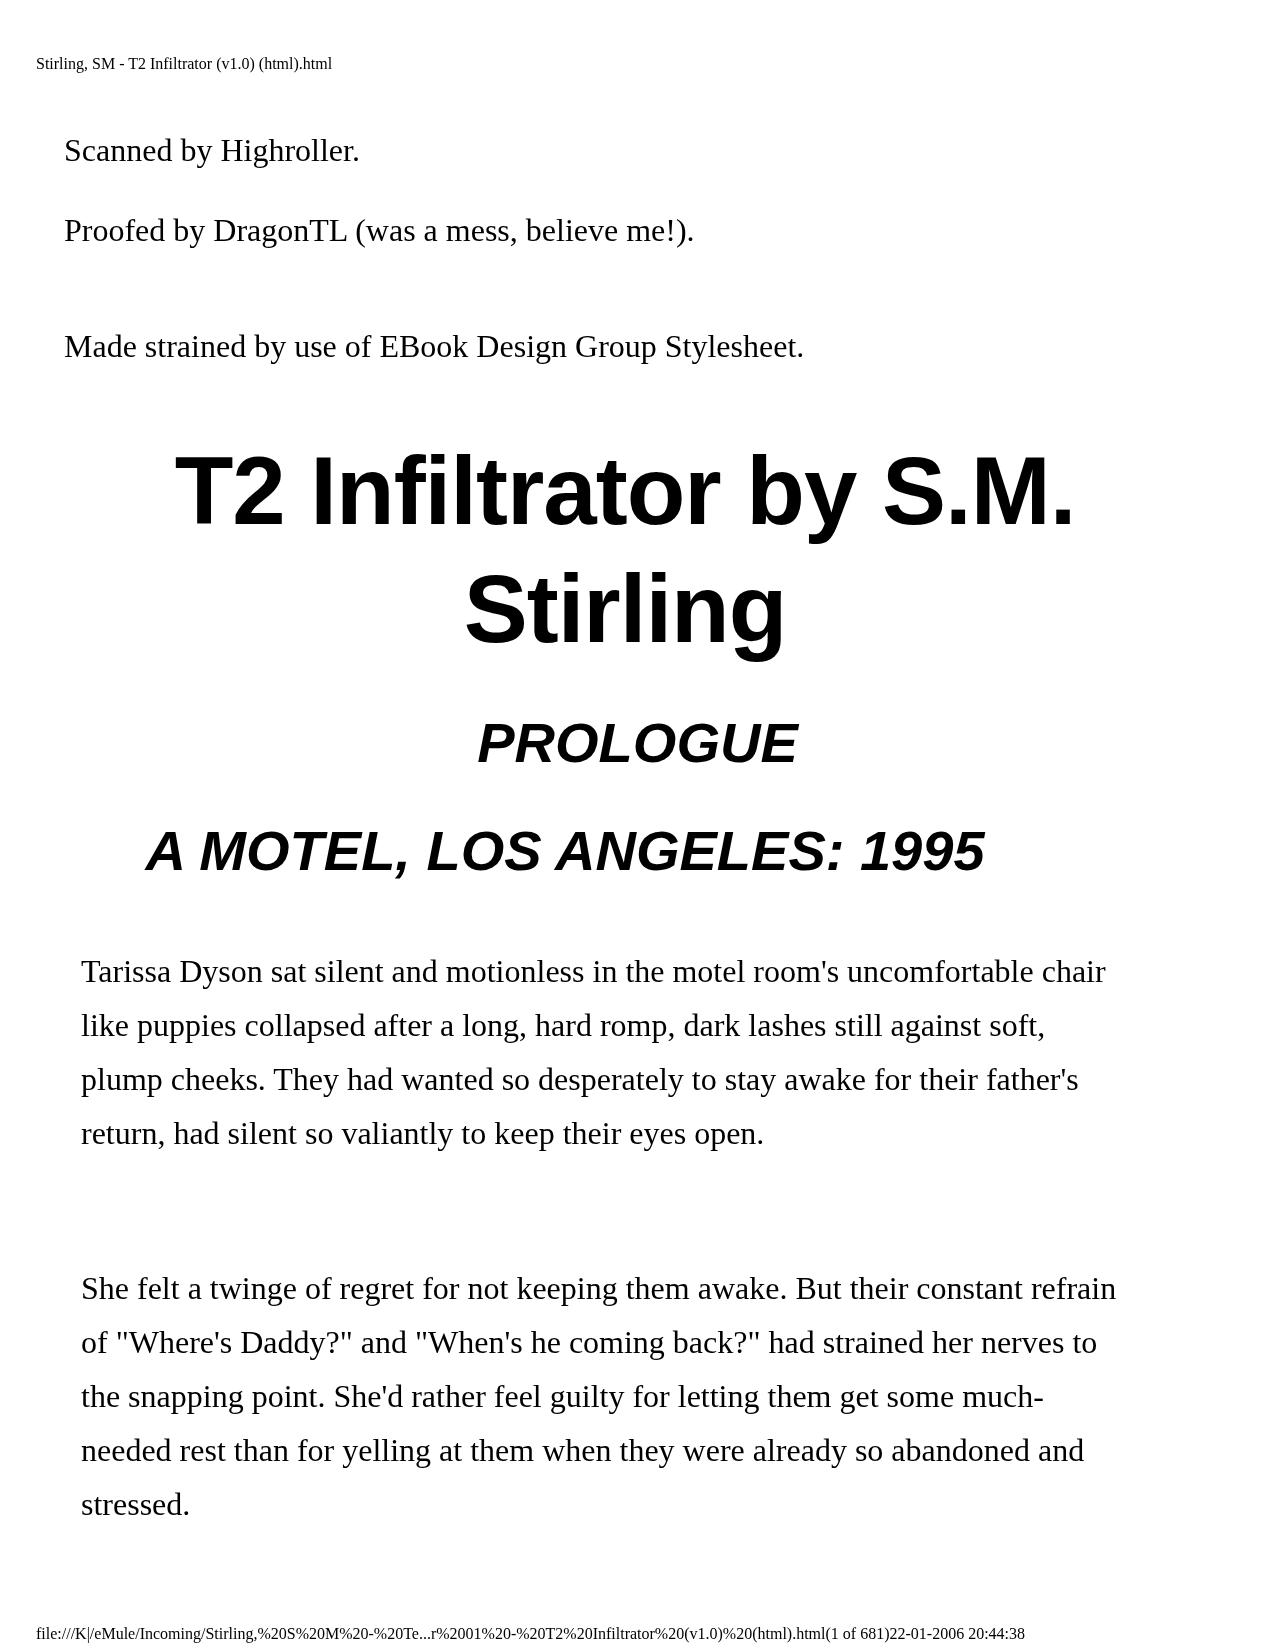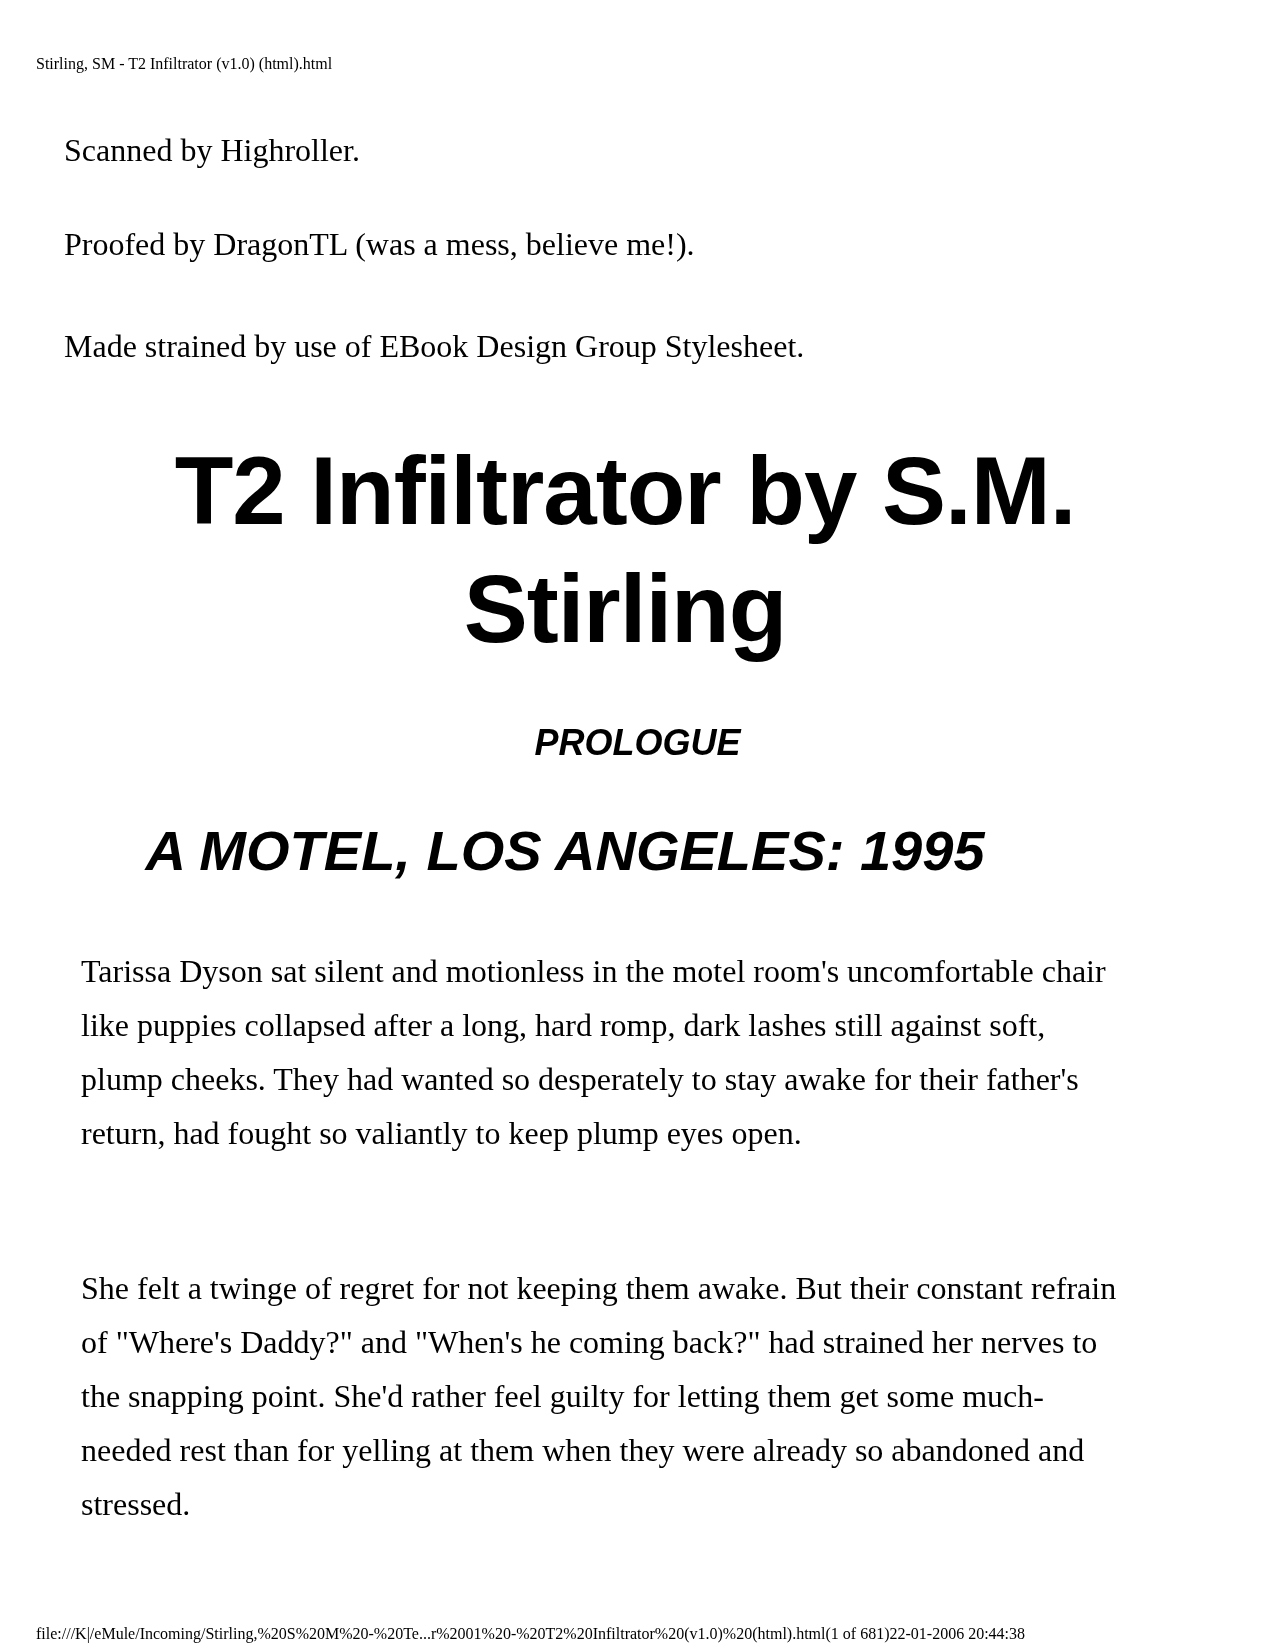--- a/index.html
+++ b/index.html
@@ -31,21 +31,21 @@
       width: 1150px;
     }
     .credit {
       position: absolute;
       left: 0;
       font-size: 32px;
       line-height: 40px;
       white-space: nowrap;
     }
     .credit.c1 { top: 98px; }
-    .credit.c2 { top: 192px; }
+    .credit.c2 { top: 178px; }
     .credit.c3 { top: 294px; }
 
     .title {
       position: absolute;
       left: -64px;
       width: 1250px;
       top: 432px;
       text-align: center;
       font-family: "Liberation Sans", sans-serif;
       font-weight: bold;
@@ -58,21 +58,21 @@
 
     .prologue {
       position: absolute;
       left: -64px;
       width: 1275px;
       top: 708px;
       text-align: center;
       font-family: "Liberation Sans", sans-serif;
       font-weight: bold;
       font-style: italic;
-      font-size: 36px;
+      font-size: 56px;
       line-height: 70px;
       margin: 0;
     }
     .place {
       position: absolute;
       left: -64px;
       width: 1130px;
       top: 816px;
       text-align: center;
       font-family: "Liberation Sans", sans-serif;
@@ -123,21 +123,21 @@
     <span class="line">Stirling</span>
   </h1>
 
   <h2 class="prologue">PROLOGUE</h2>
   <h2 class="place">A MOTEL, LOS ANGELES: 1995</h2>
 
   <p class="para p1">
     <span class="ln">Tarissa Dyson sat silent and motionless in the motel room's uncomfortable chair</span>
     <span class="ln">like puppies collapsed after a long, hard romp, dark lashes still against soft,</span>
     <span class="ln">plump cheeks. They had wanted so desperately to stay awake for their father's</span>
-    <span class="ln">return, had fought so valiantly to keep plump eyes open.</span>
+    <span class="ln">return, had silent so valiantly to keep their eyes open.</span>
   </p>
 
   <p class="para p2">
     <span class="ln">She felt a twinge of regret for not keeping them awake. But their constant refrain</span>
     <span class="ln">of "Where's Daddy?" and "When's he coming back?" had strained her nerves to</span>
     <span class="ln">the snapping point. She'd rather feel guilty for letting them get some much-</span>
     <span class="ln">needed rest than for yelling at them when they were already so abandoned and</span>
     <span class="ln">stressed.</span>
   </p>
 </div>

